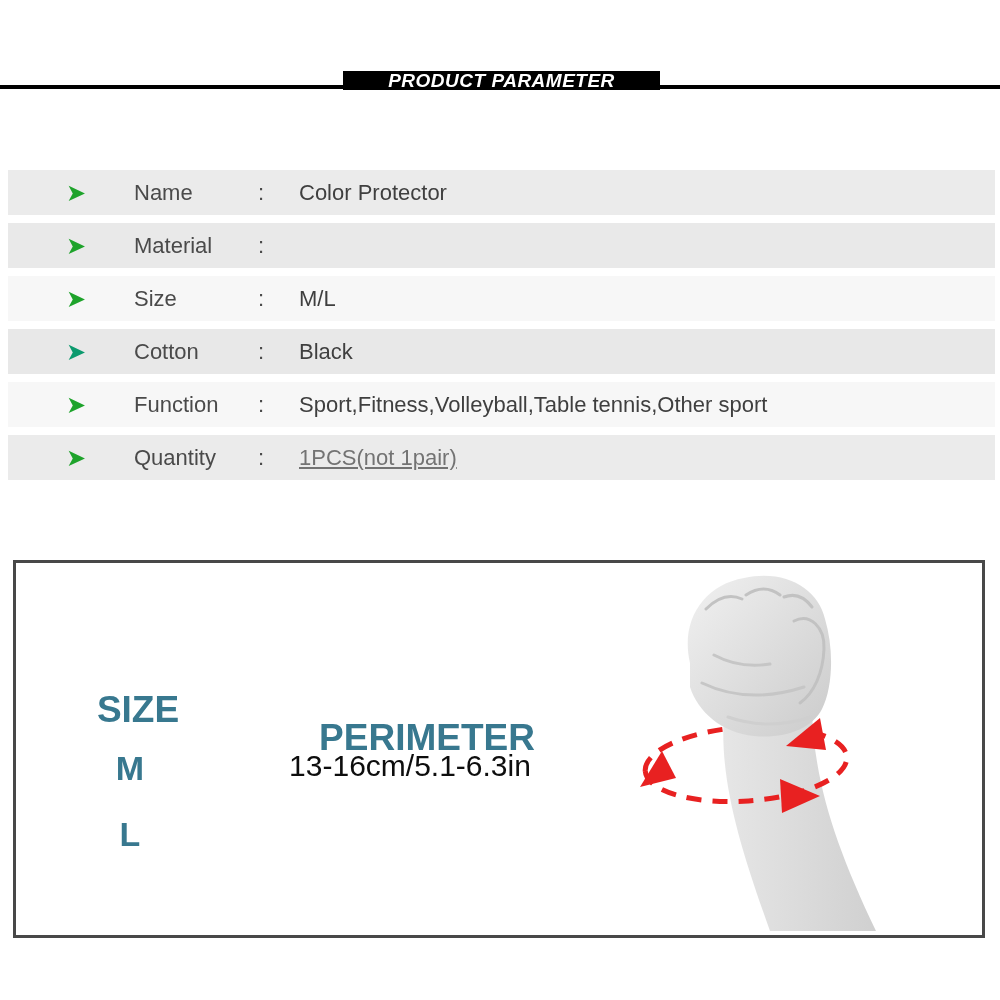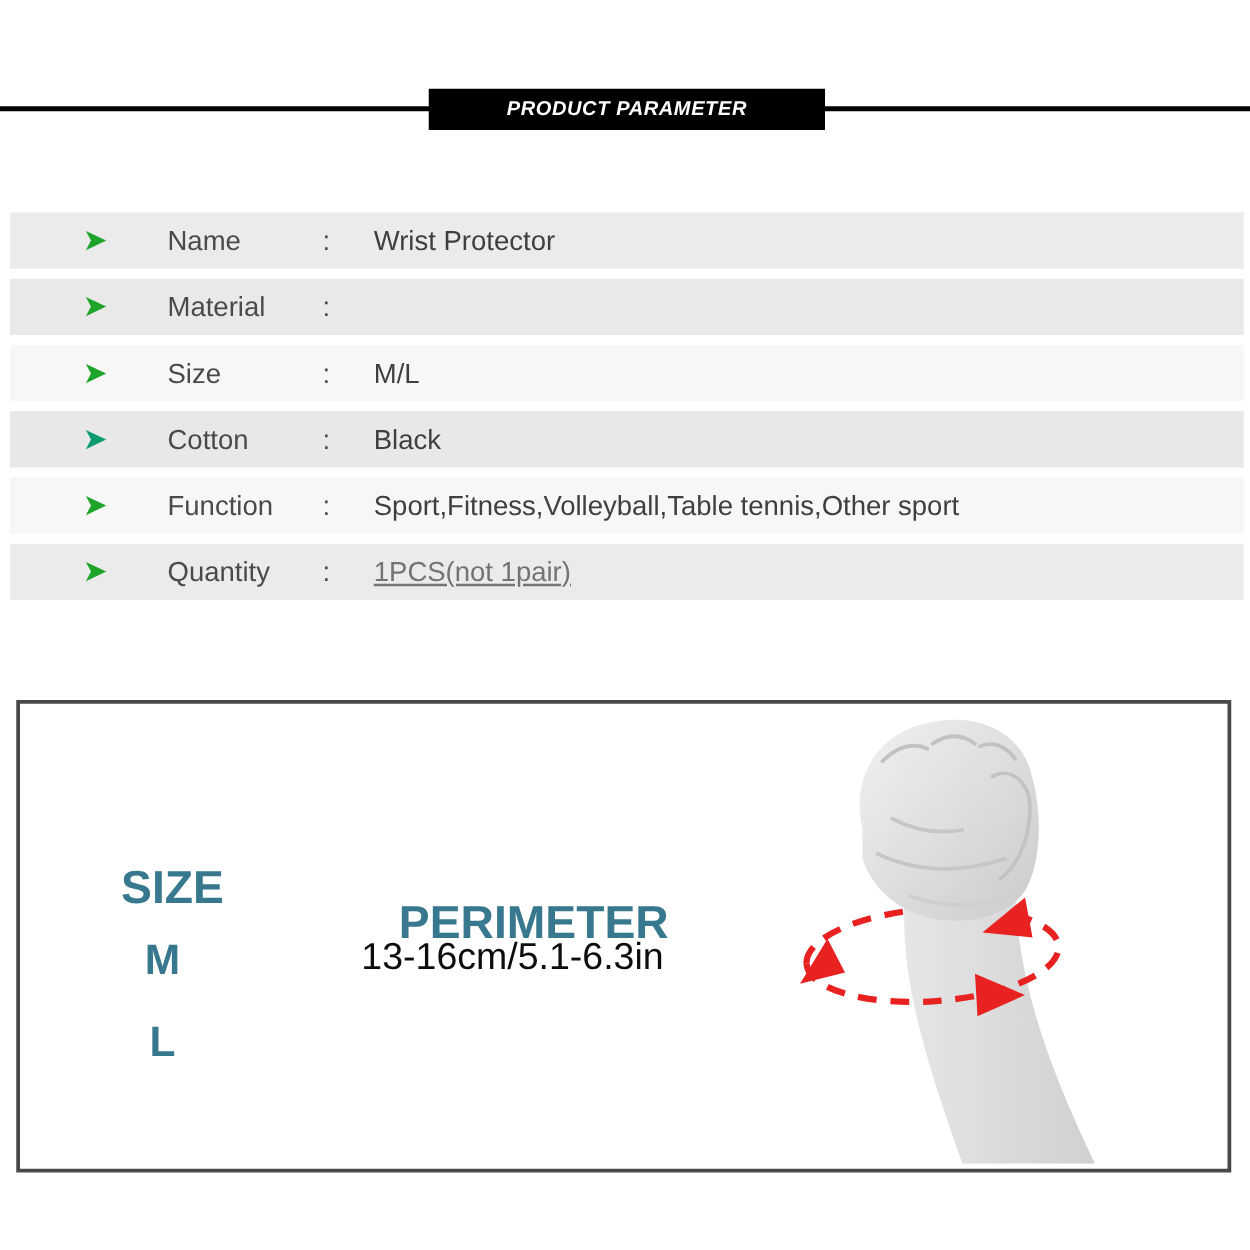--- a/index.html
+++ b/index.html
@@ -11,24 +11,24 @@
     overflow: hidden;
   }
 
   
   .header-line {
     position: absolute; left: 0; top: 85px;
     width: 1000px; height: 4px; background: #000000;
   }
   .header-bar {
     position: absolute; left: 343px; top: 71px;
-    width: 317px; height: 33px;
+    width: 317px; height: 19px;
     background: #000000; color: #ffffff;
     display: flex; align-items: center; justify-content: center;
-    font-size: 16px; font-weight: bold; font-style: italic;
+    font-size: 19px; font-weight: bold; font-style: italic;
     letter-spacing: 0.5px;
   }
 
   
   .spec-table { position: absolute; left: 8px; top: 170px; width: 987px; }
   .spec-row {
     height: 45px; margin-bottom: 8px;
     display: flex; align-items: center;
     font-size: 22px;
   }
@@ -83,21 +83,21 @@
   <div class="header-line"></div>
   <div class="header-bar">PRODUCT PARAMETER</div>
 </div>
 
 <div class="spec-table">
 
   <div class="spec-row r1">
     <span class="spec-arrow">➤</span>
     <span class="spec-label">Name</span>
     <span class="spec-colon">:</span>
-    <span class="spec-value">Wrist Protector</span>
+    <span class="spec-value">Color Protector</span>
   </div>
 
   <div class="spec-row r2">
     <span class="spec-arrow">➤</span>
     <span class="spec-label">Material</span>
     <span class="spec-colon">:</span>
   </div>
 
   <div class="spec-row r3">
     <span class="spec-arrow">➤</span>

